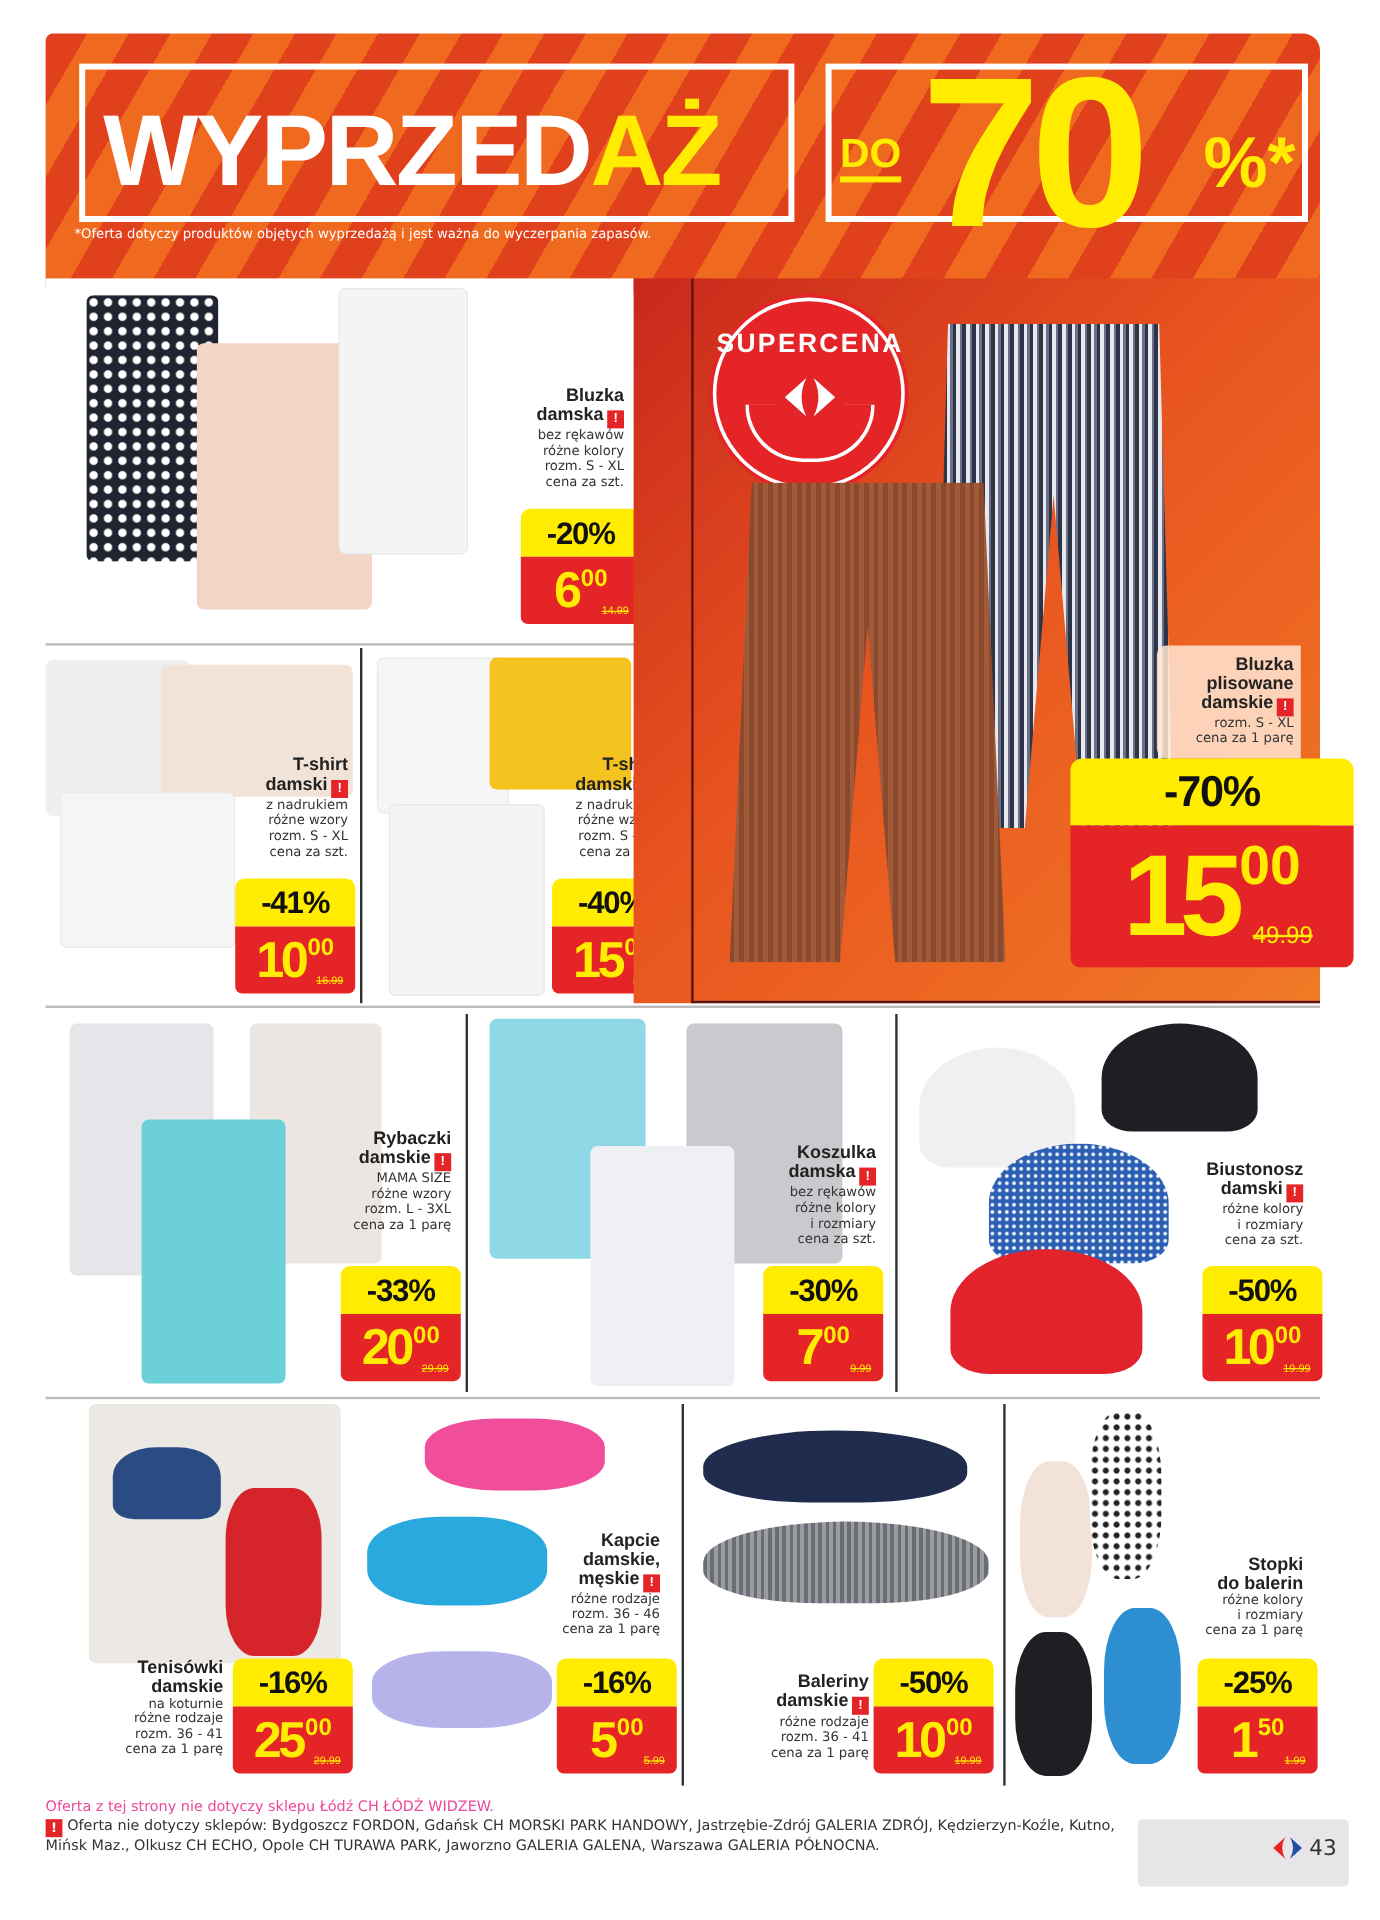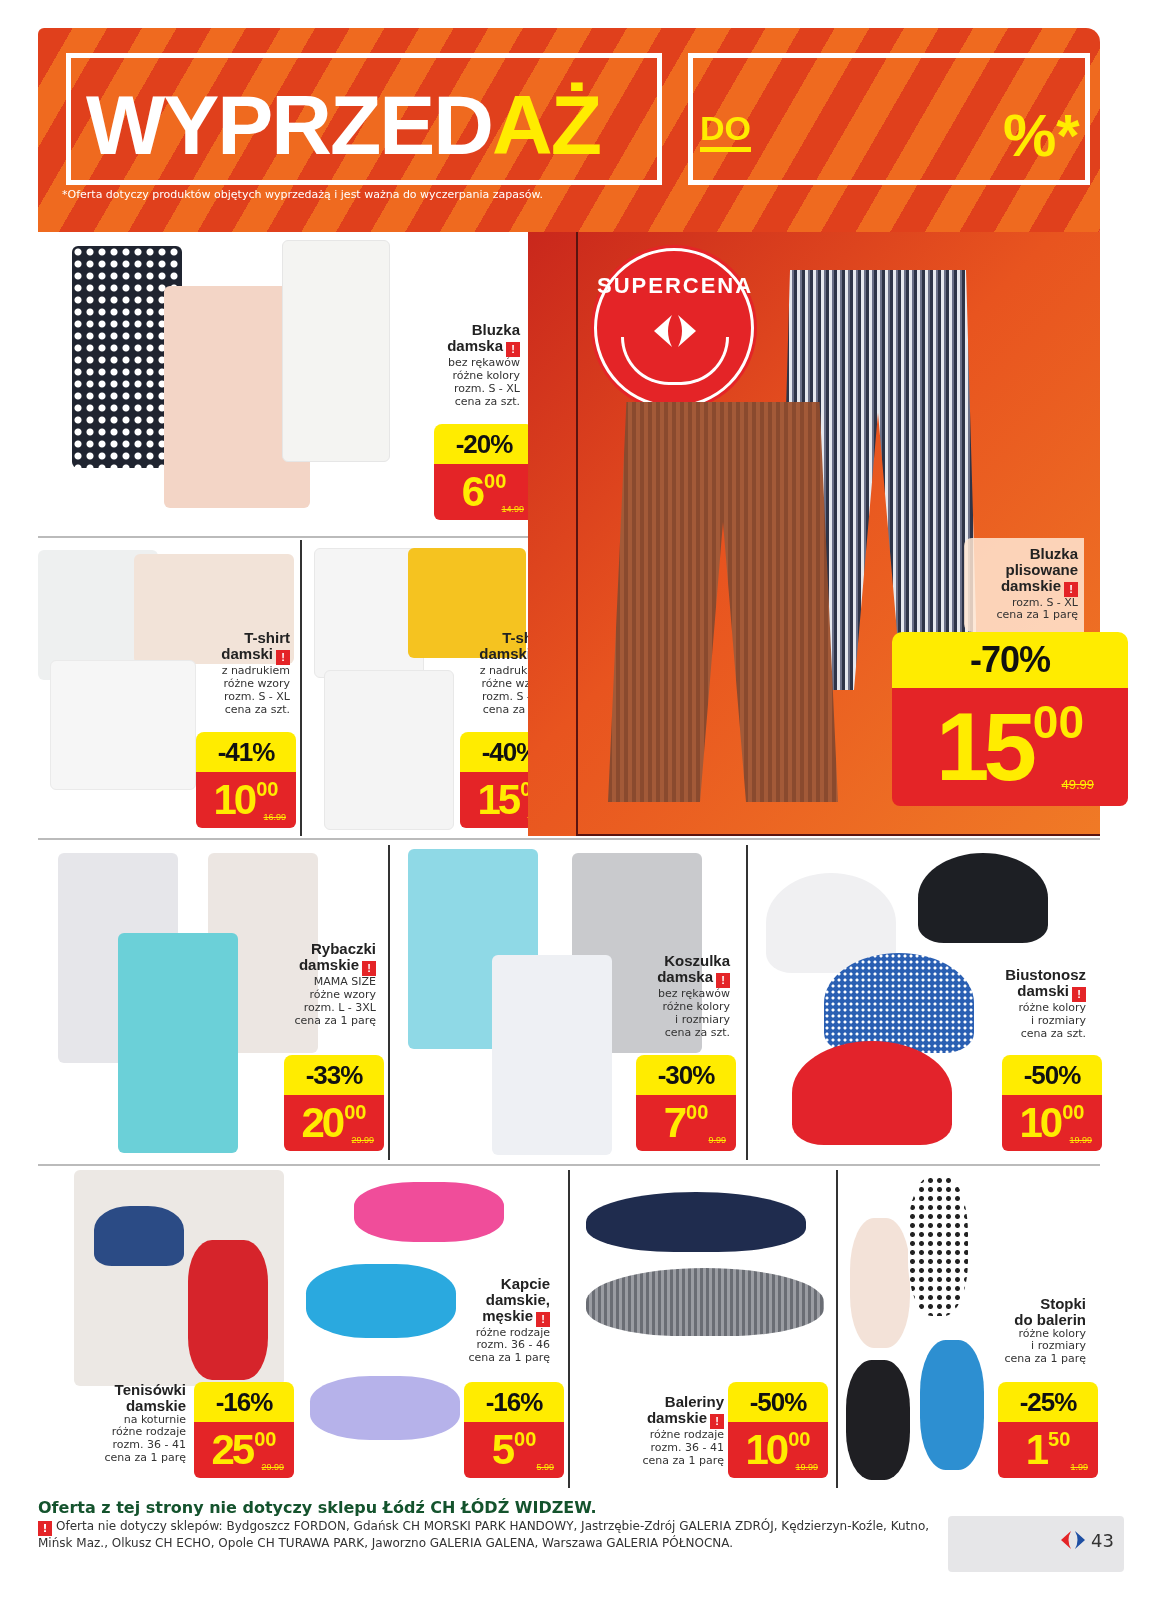--- a/index.html
+++ b/index.html
@@ -40,39 +40,40 @@
 .badge-logo{position:absolute;left:55px;top:62px;width:46px;height:36px}
 .badge-smile{position:absolute;left:24px;top:86px;width:108px;height:48px;border:3px solid #fff;border-top:none;border-radius:0 0 60px 60px}
 .pants-brown{position:absolute;left:80px;top:170px;width:230px;height:400px;background:repeating-linear-gradient(90deg,#8a4a2e 0 4px,#a35a38 4px 8px);clip-path:polygon(8% 0,92% 0,100% 100%,60% 100%,50% 30%,40% 100%,0 100%)}
 .pants-stripe{position:absolute;left:250px;top:38px;width:200px;height:420px;background:repeating-linear-gradient(90deg,#2e3448 0 3px,#e6e8ee 3px 6px,#6b7088 6px 8px);clip-path:polygon(6% 0,94% 0,100% 100%,62% 100%,50% 34%,38% 100%,0 100%)}
 .super-info{position:absolute;right:16px;top:306px;width:120px;text-align:right;background:rgba(255,230,210,.85);padding:8px 6px 10px 6px;border-radius:8px 0 0 8px}
 .super-price{position:absolute;left:364px;top:400px;width:236px}
 .super-price .disc{font-size:36px;height:56px;line-height:56px;border-radius:10px 10px 0 0}
 .super-price .price{height:118px;border-radius:0 0 8px 8px}
 .super-price .price .main{font-size:96px;letter-spacing:-6px;line-height:118px}
 .super-price .price .dec{font-size:46px;vertical-align:42px}
-.super-price .price .old{font-size:13px;right:34px;bottom:14px}
+.super-price .price .old{font-size:20px;right:34px;bottom:14px}
 
 .foot{position:absolute;left:38px;top:1498px;width:940px}
-.foot-red{color:#14532d;font-weight:bold;font-size:16px;line-height:1.3}
+.foot-red{color:#ec4899;font-weight:normal;font-size:12px;line-height:1.3}
 .foot-txt{font-size:12px;line-height:1.25;color:#333}
 .pagenum{position:absolute;right:36px;top:1530px;font-size:18px;color:#333}
 .wm{position:absolute;left:948px;top:1516px;width:176px;height:56px;background:rgba(200,200,205,.45);border-radius:4px}
 .wm-logo{position:absolute;left:1060px;top:1530px;width:26px;height:20px}
 </style>
 </head>
 <body>
 
 <div class="page">
 
   <div class="banner">
     <div class="banner-box box-left"></div>
     <div class="banner-box box-right"></div>
     <div class="banner-title"><span>WYPRZED</span><span class="hl">AŻ</span></div>
     <div class="banner-do">DO</div>
+    <div class="banner-pct">70</div>
     <div class="banner-pctsign">%*</div>
     <div class="banner-note">*Oferta dotyczy produktów objętych wyprzedażą i jest ważna do wyczerpania zapasów.</div>
   </div>
 
   <div class="hline" style="left:38px;top:536px;width:490px"></div>
   <div class="vline" style="left:300px;top:540px;height:296px"></div>
   <div class="hline" style="left:38px;top:838px;width:1062px"></div>
   <div class="vline" style="left:388px;top:845px;height:315px"></div>
   <div class="vline" style="left:746px;top:845px;height:315px"></div>
   <div class="hline" style="left:38px;top:1164px;width:1062px"></div>

